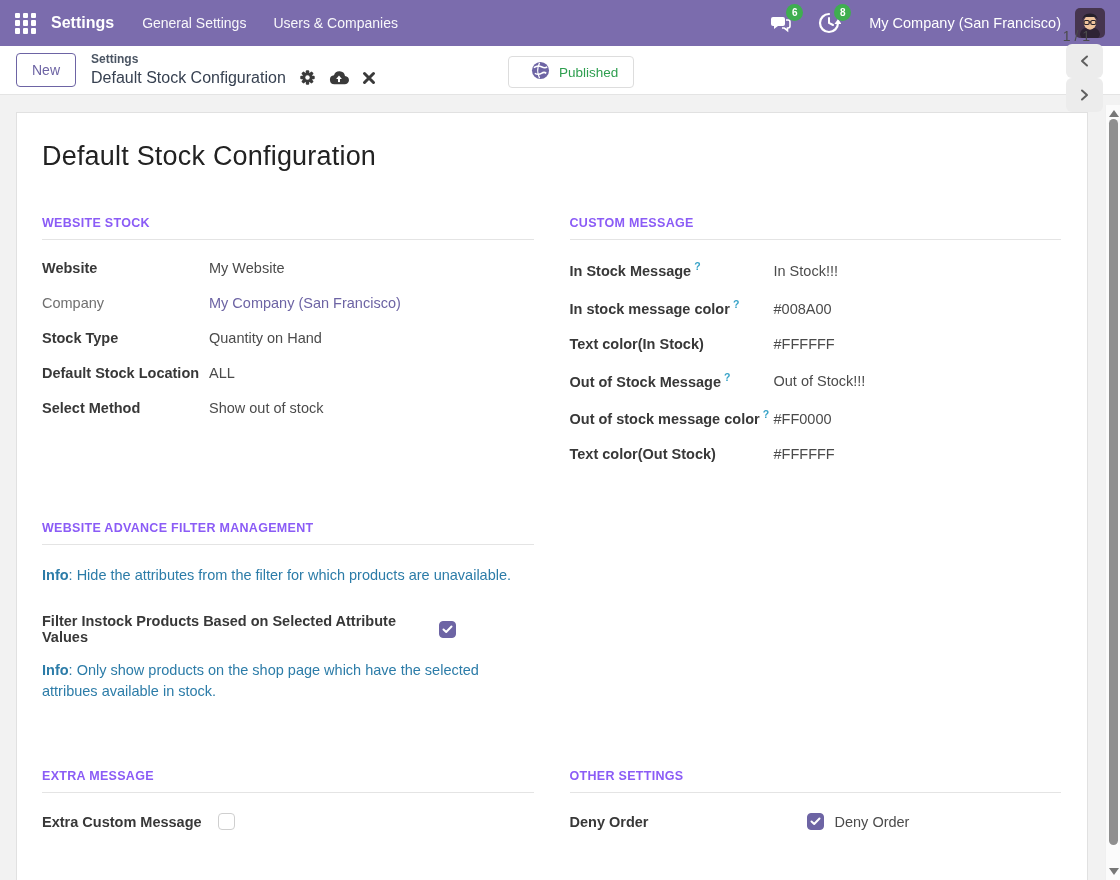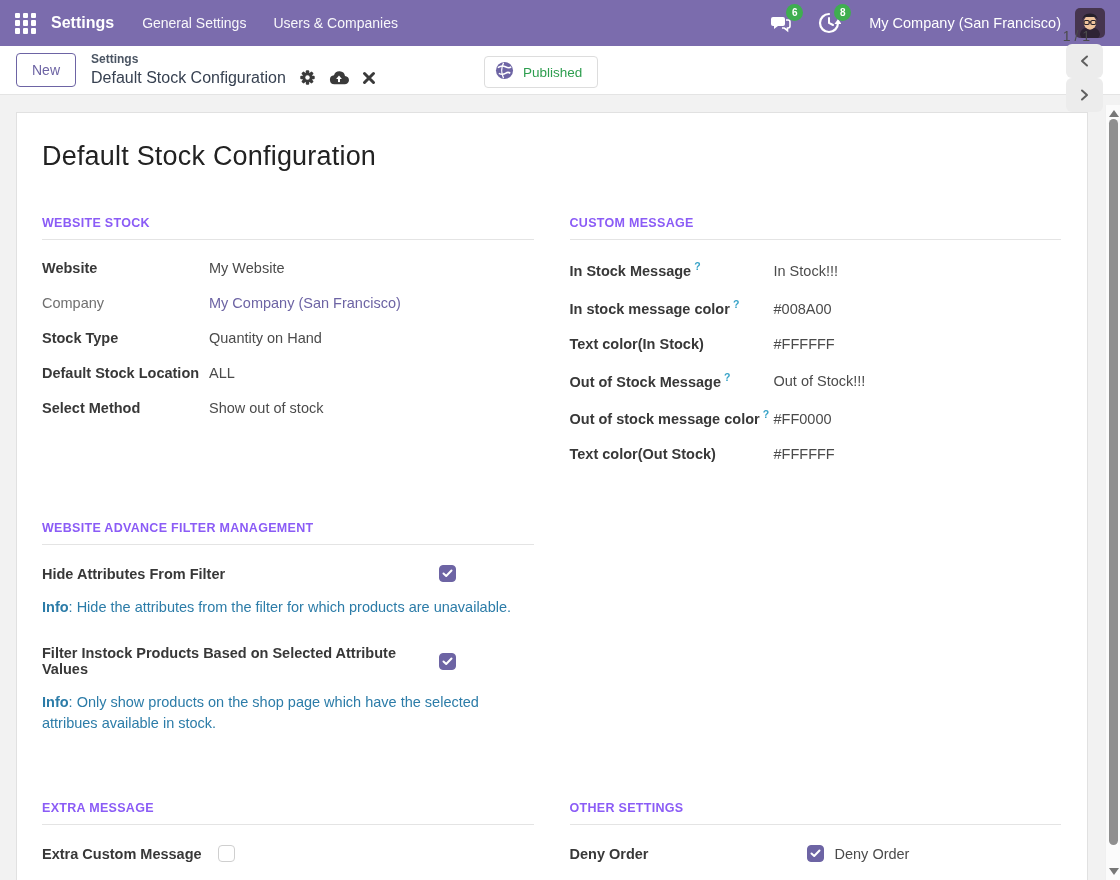--- a/index.html
+++ b/index.html
@@ -43,24 +43,24 @@
     padding:8px 15px; font-size:14px; font-weight:500; cursor:pointer;
     font-family:inherit;
   }
   .breadcrumbs { margin-left:15px; display:flex; flex-direction:column; justify-content:center; }
   .bc-parent { font-size:12px; font-weight:700; color:#4b5563; cursor:pointer; line-height:15px; }
   .bc-current-row { display:flex; align-items:center; gap:13px; }
   .bc-current { font-size:16px; color:#374151; line-height:22px; }
   .bc-icon { cursor:pointer; display:flex; align-items:center; }
 
   .published-box {
-    position:absolute; left:484px; top:10px; height:32px;
+    position:absolute; left:508px; top:10px; height:32px;
     display:flex; align-items:center; gap:9px;
     border:1px solid #ddd; border-radius:4px; background:#fff;
-    padding:0 15px 0 10px; cursor:pointer;
+    padding:0 15px 0 22px; cursor:pointer;
   }
   .published-text { color:#2e9e4f; font-size:13.5px; }
 
   .pager-group { margin-left:auto; display:flex; align-items:center;flex-direction:column; }
   .pager-value { font-size:14px; color:#4b4b4b; margin-right:14px; }
   .pager-btn {
     width:37px; height:34px; background:#ececec; border:none; border-radius:6px;
     display:flex; align-items:center; justify-content:center; cursor:pointer;
     margin-left:3px;
   }
@@ -287,28 +287,20 @@
       </div>
       <div class="field-row">
         <span class="field-label w210">Text color(Out Stock)</span>
         <span class="field-value">#FFFFFF</span>
       </div>
     </section>
 
     <section>
       <div class="section-title">WEBSITE ADVANCE FILTER MANAGEMENT</div>
 
-      <div class="check-row">
-        <span class="field-label wide">Hide Attributes From Filter</span>
-        <span class="checkbox" data-checked="true">
-          <svg width="11" height="9" viewBox="0 0 11 9">
-              <polyline points="1.5,4.5 4.2,7 9.5,1.5" fill="none" stroke="#ffffff" stroke-width="2" stroke-linecap="round" stroke-linejoin="round"></polyline>
-            </svg>
-        </span>
-      </div>
       <p class="info-line"><b>Info</b><span>: Hide the attributes from the filter for which products are unavailable.</span></p>
 
       <div class="check-row">
         <span class="field-label wide">Filter Instock Products Based on Selected Attribute Values</span>
         <span class="checkbox" data-checked="true">
           <svg width="11" height="9" viewBox="0 0 11 9">
               <polyline points="1.5,4.5 4.2,7 9.5,1.5" fill="none" stroke="#ffffff" stroke-width="2" stroke-linecap="round" stroke-linejoin="round"></polyline>
             </svg>
         </span>
       </div>

